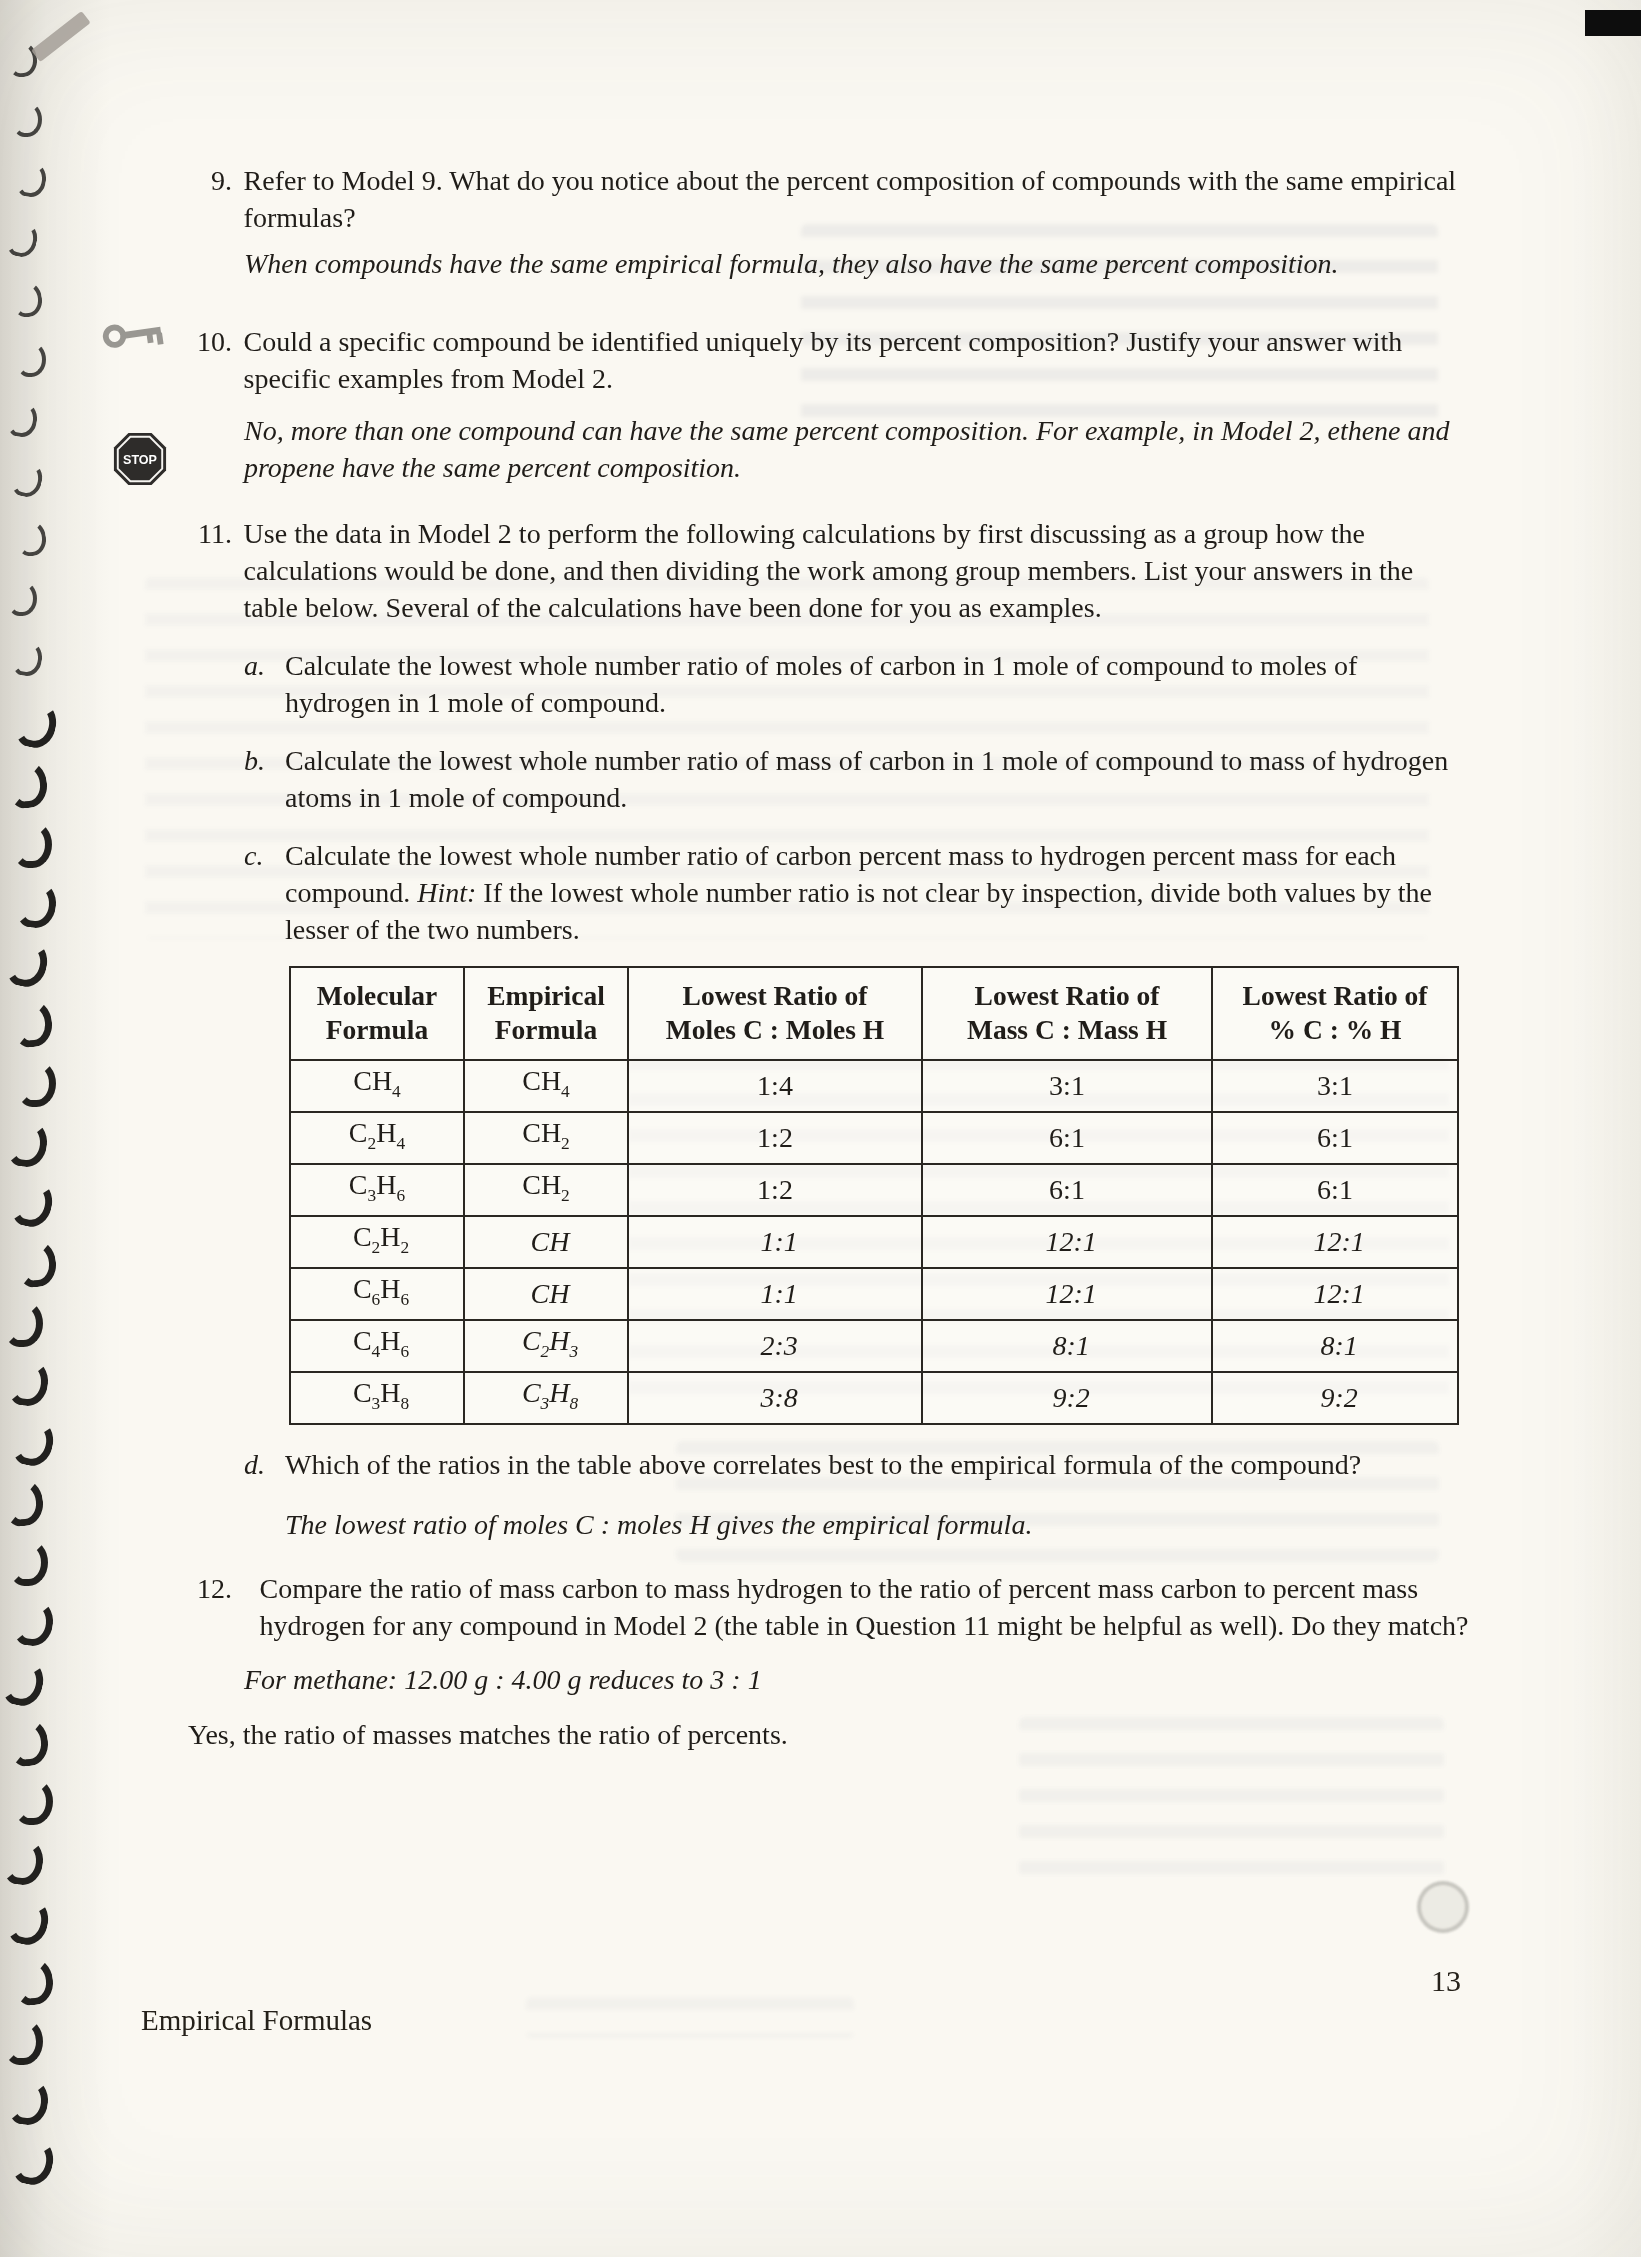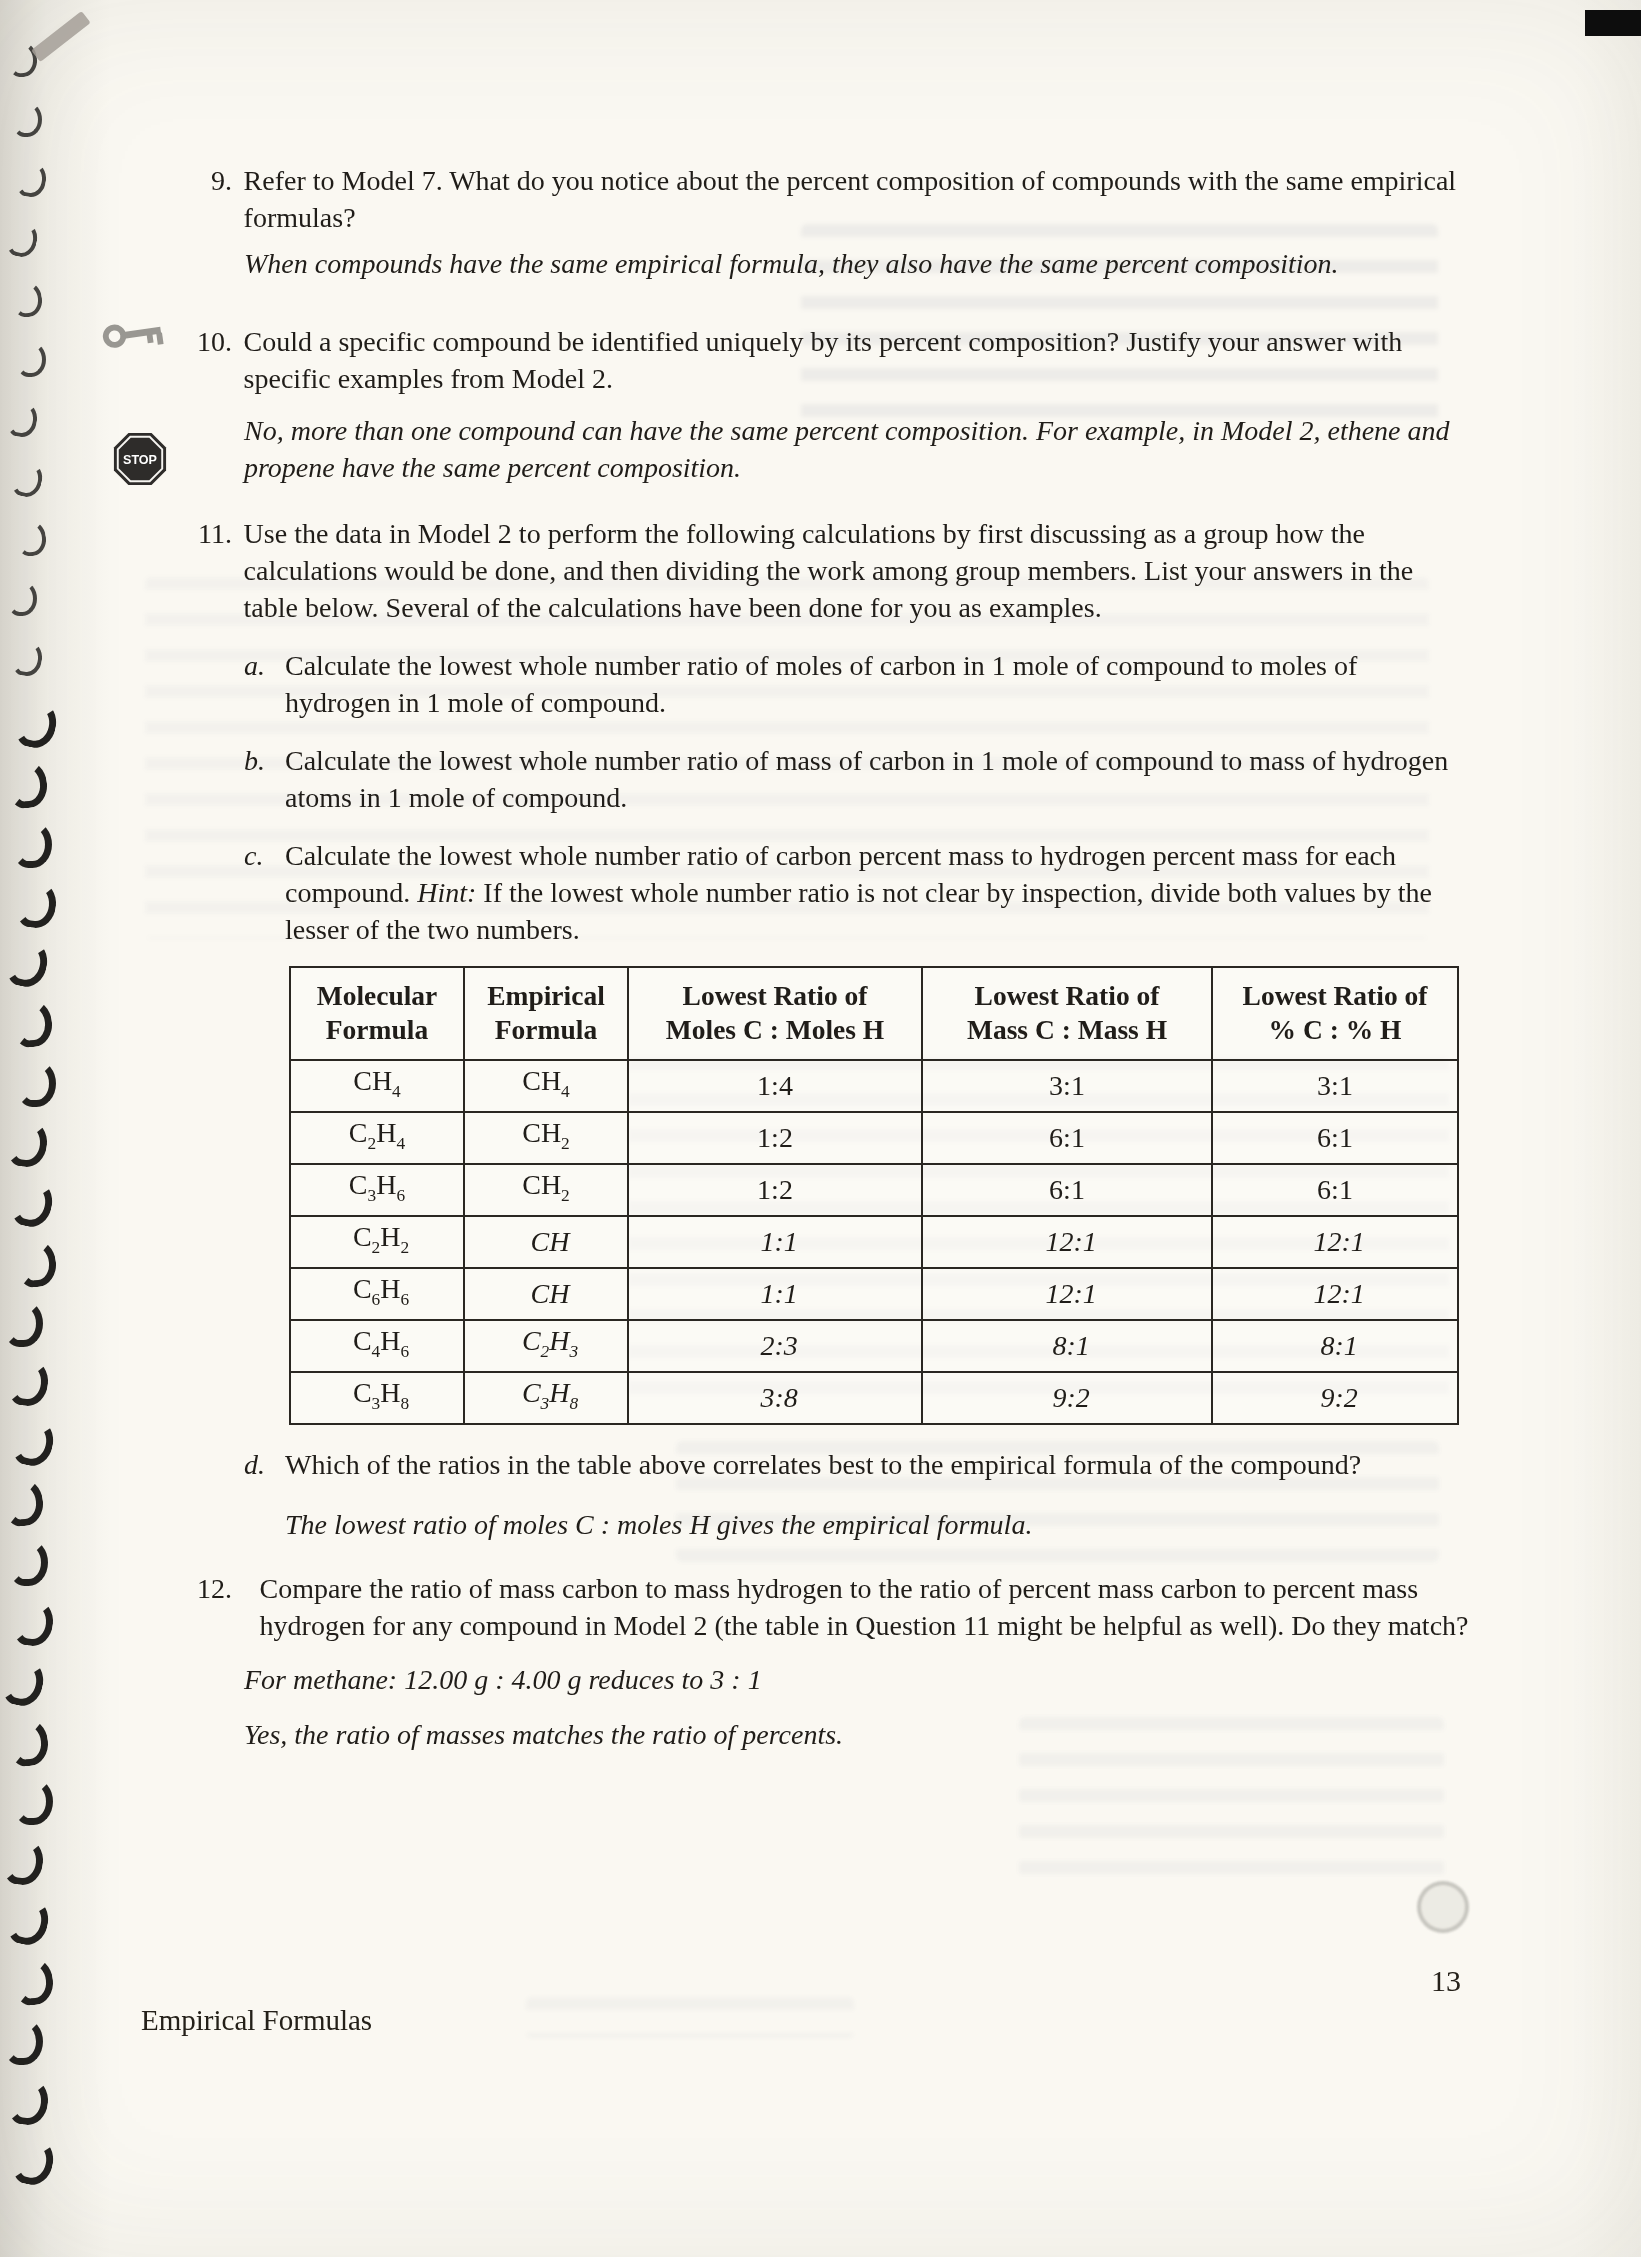--- a/index.html
+++ b/index.html
@@ -79,21 +79,21 @@
   }
   .keyrow td { font-style:italic;padding-left:12px; }
   .keyrow td:first-child { font-style:normal; }
   sub { font-size:0.62em; }
   
   .d-part { margin-top:21px; margin-left:56px; display:flex; }
   .d-ans  { margin-top:23px; margin-left:97px; font-style:italic; }
   .q12 { margin-top:27px;gap:16px; }
   .a12-1 { margin-top:17.4px; font-style:italic; margin-left:56px; }
   .a12-2 { font-style:italic; margin-left:225px; }
-  .a12-3 { margin-top:17.4px; font-style:italic; margin-left:56px; }
+  .a12-3 { margin-top:17.4px; }
   
   .footer-title { position:absolute; left:141px; top:2004px; font-size:29px; color:#242019; }
   .footer-page  { position:absolute; left:1431px; top:1964px; font-size:30px; color:#242019; }
 </style>
 </head>
 <body>
 
 <div class="page">
 
   <div class="binding">
@@ -157,21 +157,21 @@
       <polygon points="17,2 41,2 56,17 56,41 41,56 17,56 2,41 2,17" fill="#2e2c2a"></polygon>
       <polygon points="19,6 39,6 52,19 52,39 39,52 19,52 6,39 6,19" fill="none" stroke="#f5f4f0" stroke-width="2"></polygon>
       <text x="29" y="34" text-anchor="middle" font-size="13" font-weight="bold" fill="#ffffff" font-family="Liberation Sans, sans-serif">STOP</text>
     </svg>
   </span>
 
   <div class="content">
 
     <div class="q q9">
       <span class="qnum">9.</span>
-      <div class="qbody">Refer to Model 7. What do you notice about the percent composition of compounds with the same empirical formulas?</div>
+      <div class="qbody">Refer to Model 9. What do you notice about the percent composition of compounds with the same empirical formulas?</div>
     </div>
     <div class="answer a9">When compounds have the same empirical formula, they also have the same percent composition.</div>
 
     <div class="q q10">
       <span class="qnum">10.</span>
       <div class="qbody">Could a specific compound be identified uniquely by its percent composition? Justify your answer with specific examples from Model 2.</div>
     </div>
     <div class="answer a10">No, more than one compound can have the same percent composition. For example, in Model 2, ethene and propene have the same percent composition.</div>
 
     <div class="q q11">

